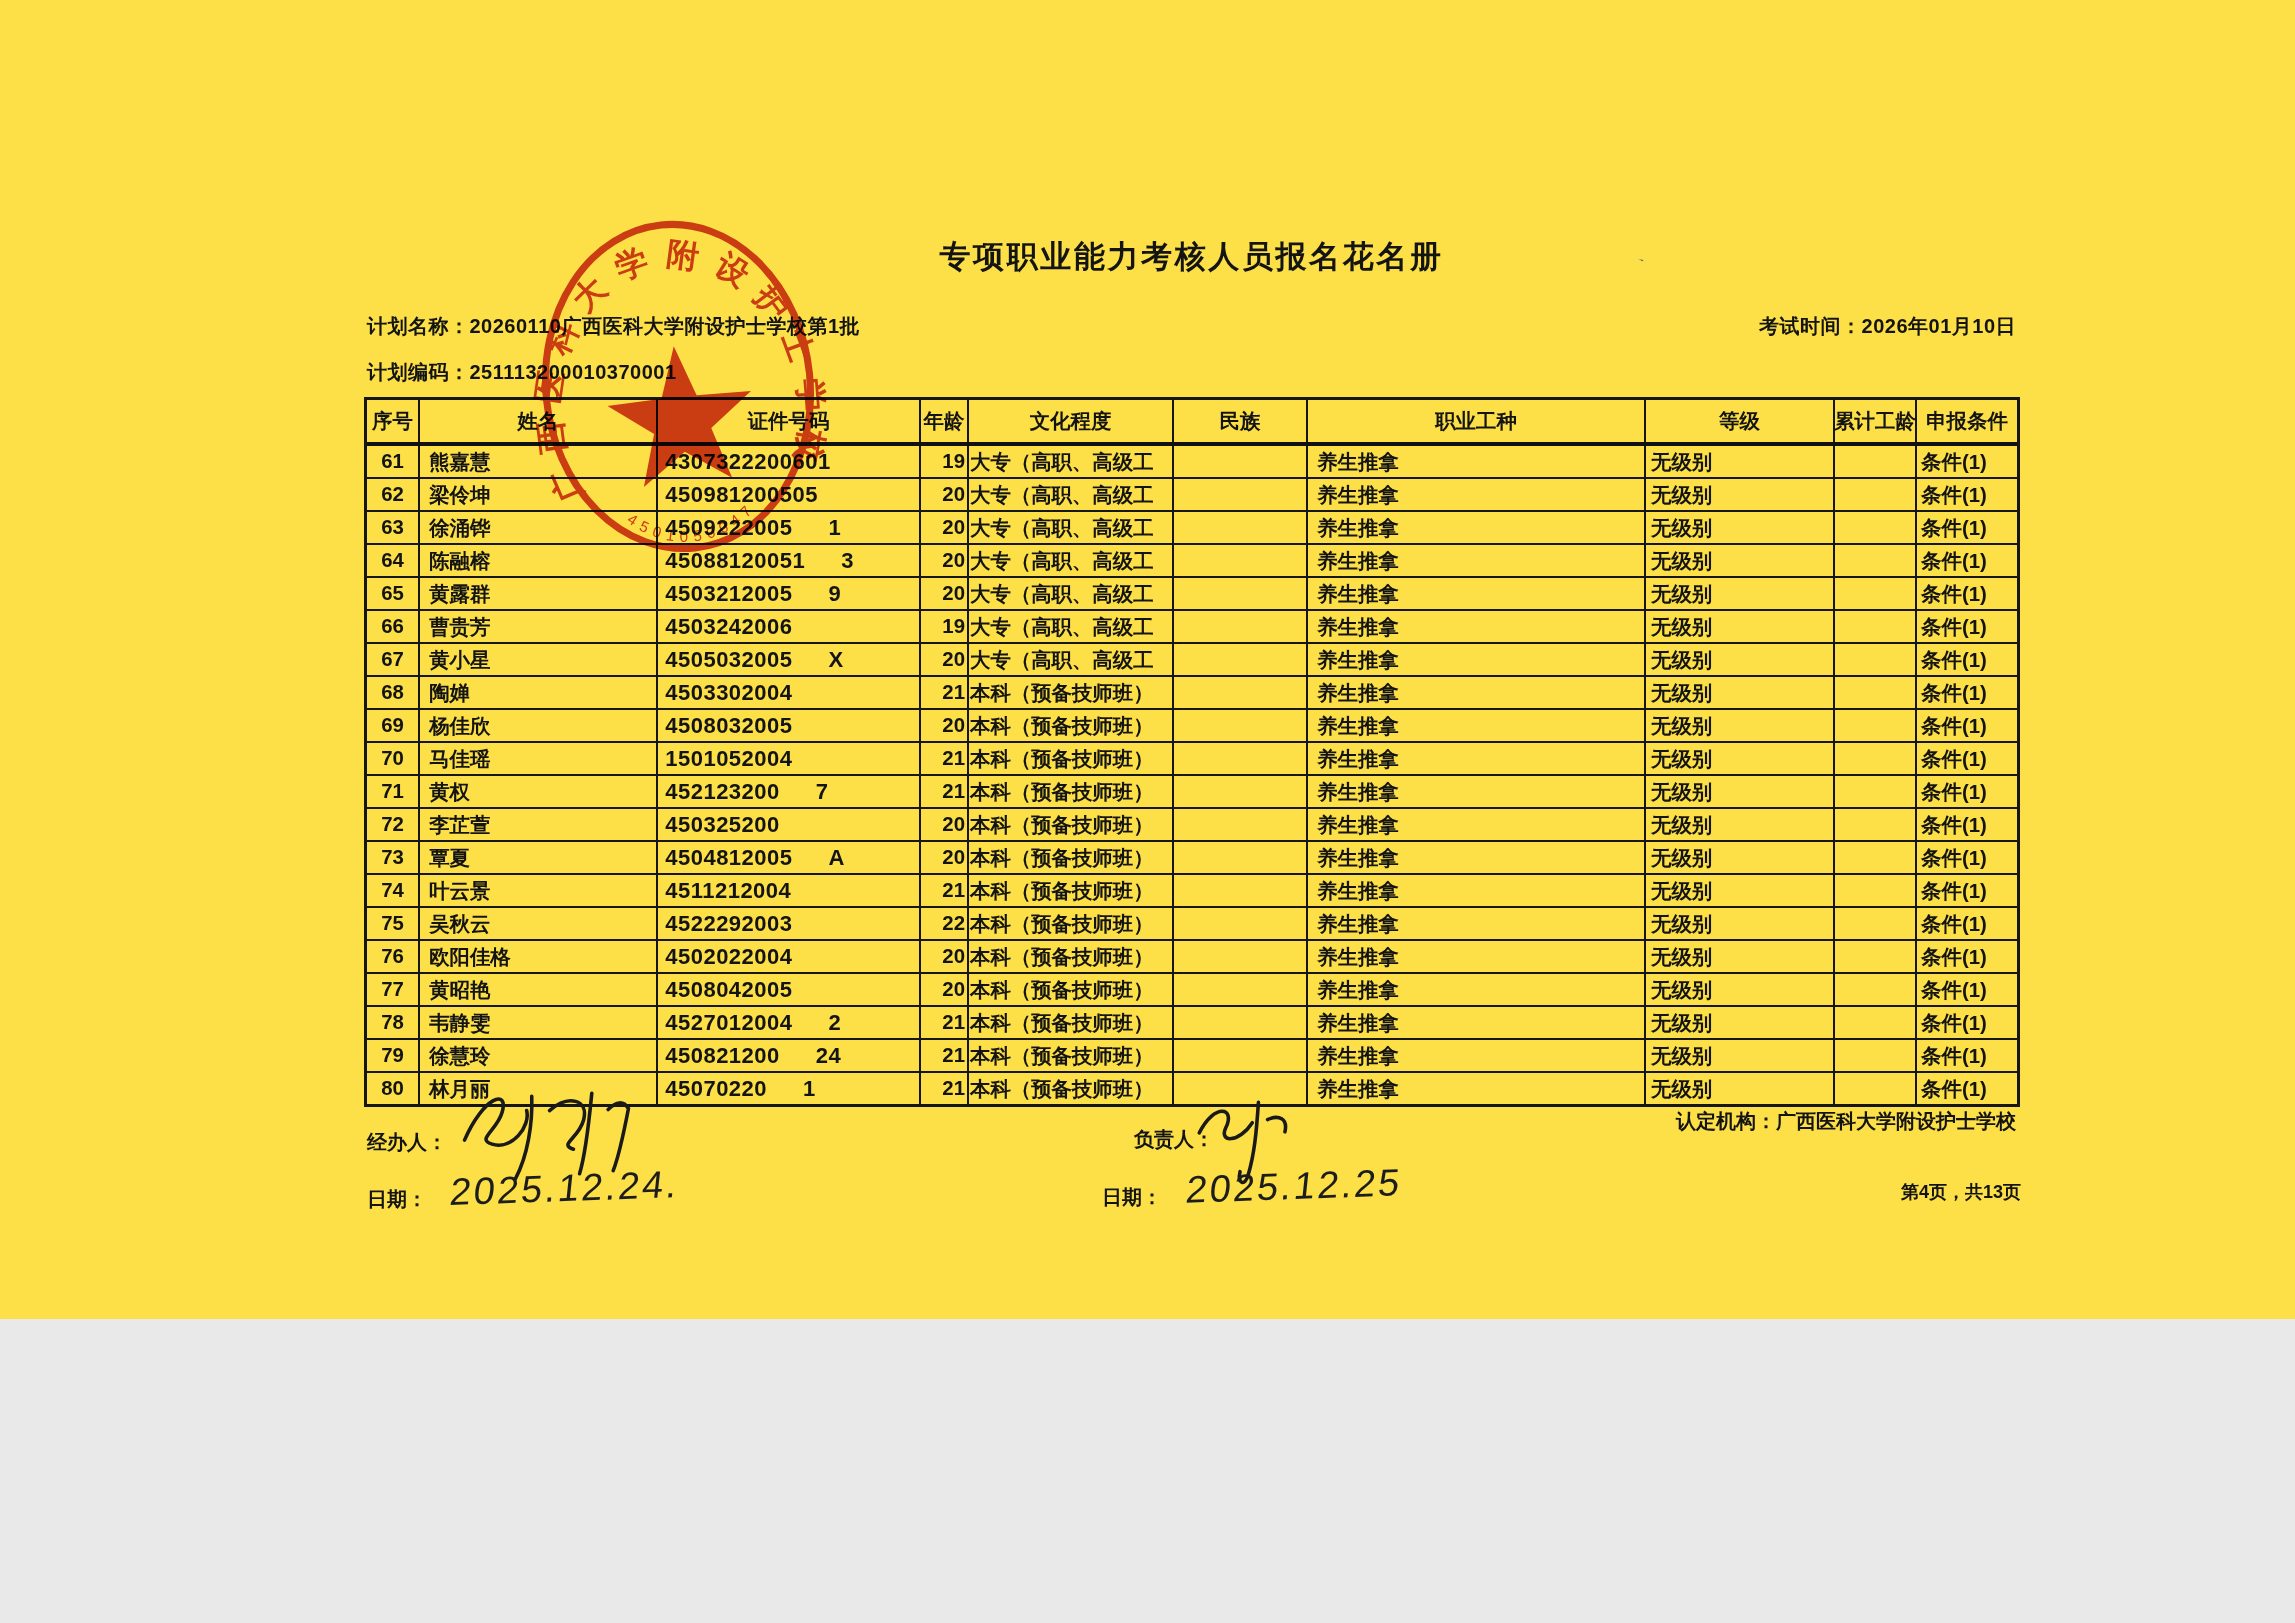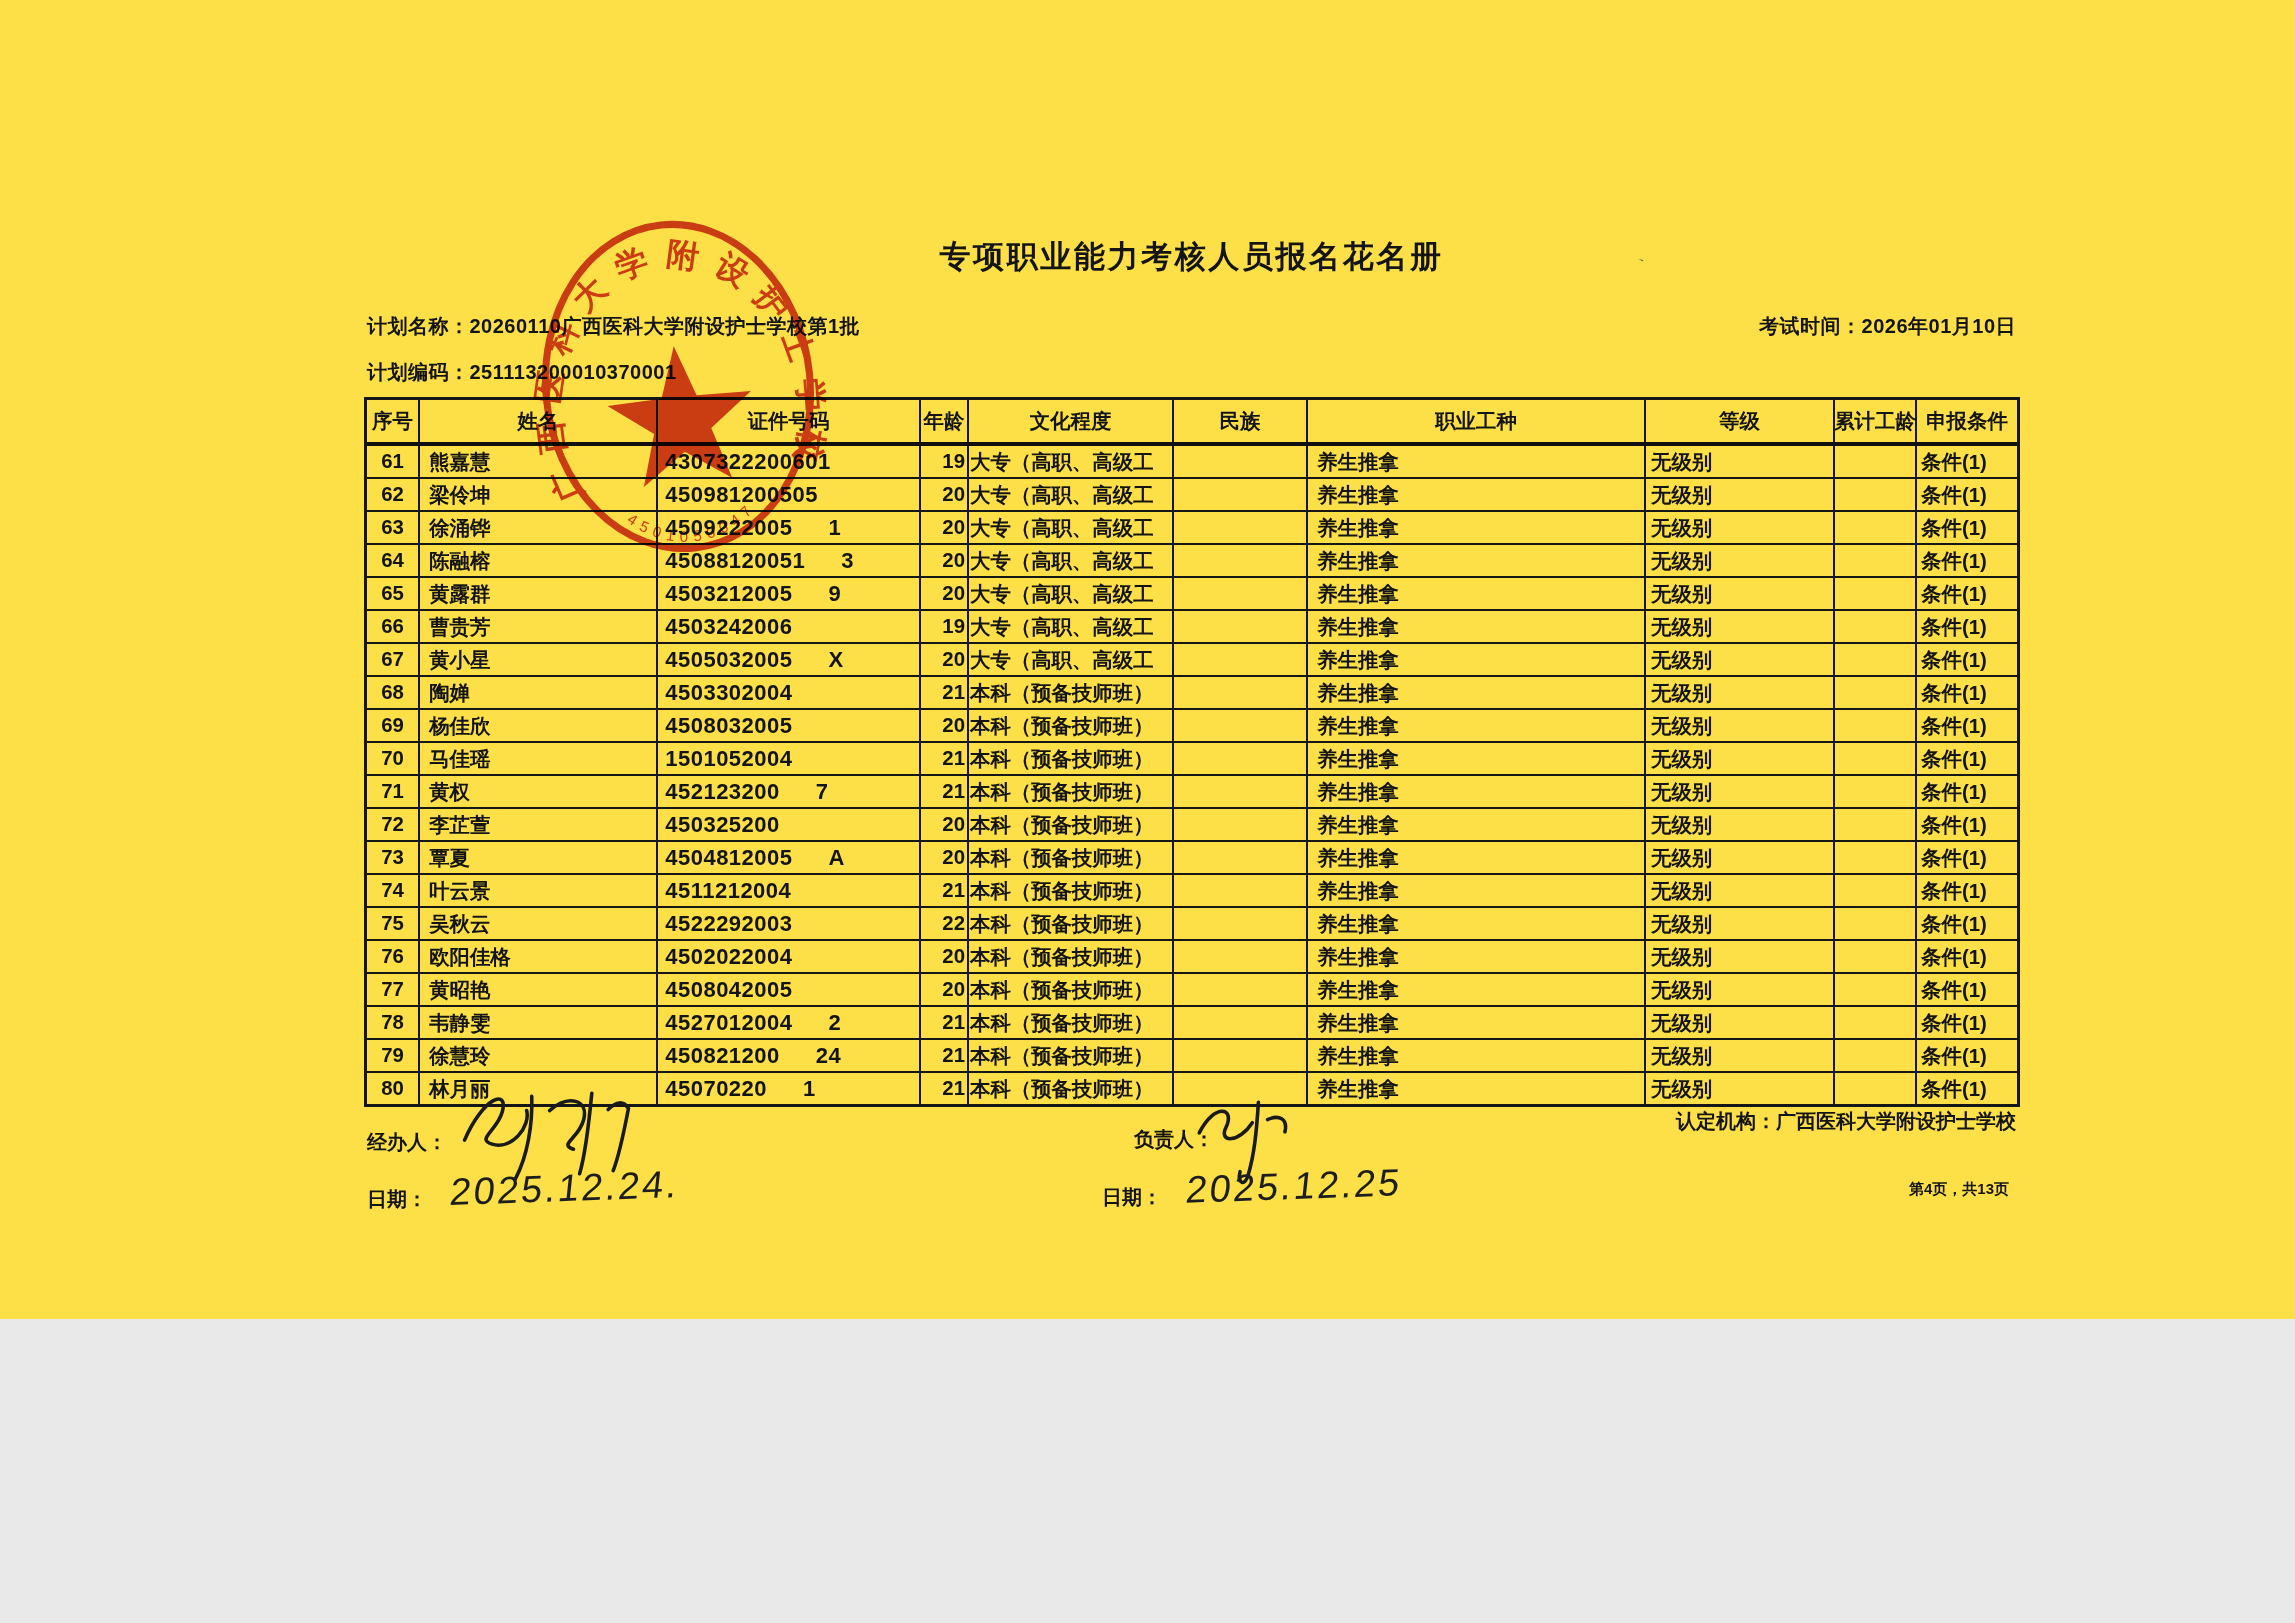--- a/index.html
+++ b/index.html
@@ -36,21 +36,21 @@
   
   .seal{position:absolute;left:526px;top:215px;width:305px;height:353px;
         transform:rotate(-6deg);opacity:.87;mix-blend-mode:multiply;pointer-events:none;}
 
   
   .flabel{position:absolute;font-size:20px;font-weight:bold;white-space:nowrap;}
   .hand{position:absolute;font-size:38px;letter-spacing:2.6px;color:#1d1d1d;
         transform:rotate(-2deg) skewX(-8deg);white-space:nowrap;font-weight:500;}
   .sig{position:absolute;}
   .agency{right:279px;top:1108px;}
-  .pageinfo{right:286px;top:1180px;font-size:15px;}
+  .pageinfo{right:274px;top:1180px;font-size:18px;}
 </style>
 </head>
 <body>
 
 <div class="page">
 
   <div class="title">专项职业能力考核人员报名花名册</div>
   <div class="stray">、</div>
 
   <div class="meta m-plan">

